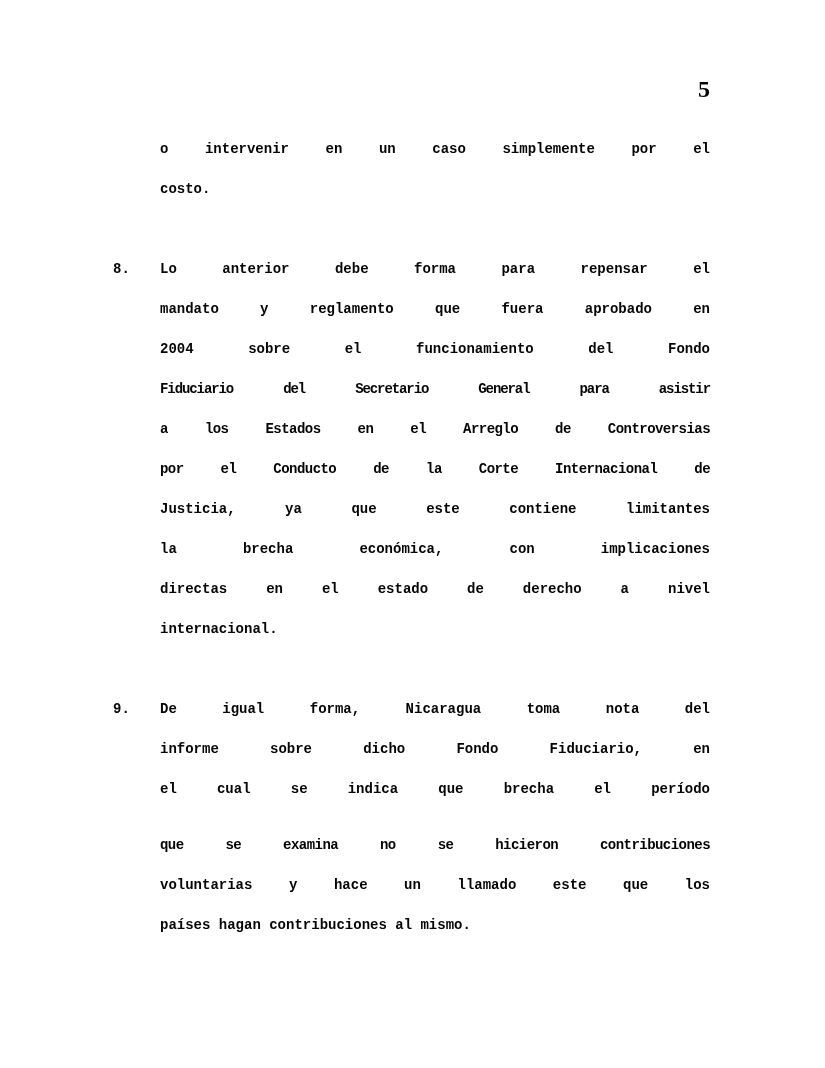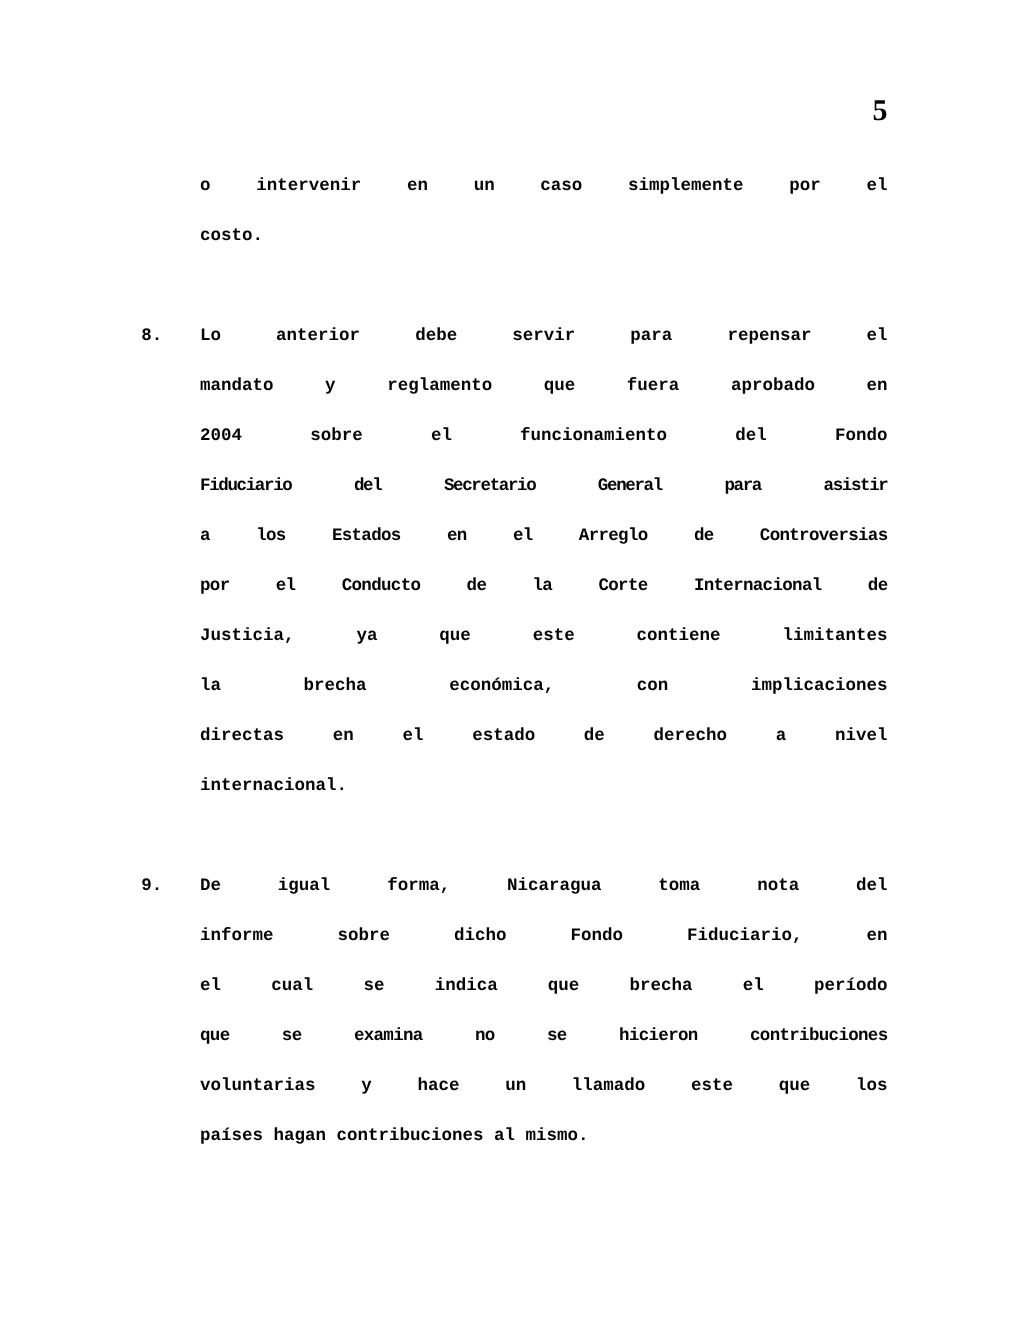--- a/index.html
+++ b/index.html
@@ -74,39 +74,39 @@
       <div class="para-num"></div>
       <div class="para-text">
         <div class="line" style="">o intervenir en un caso simplemente por el</div>
         <div class="line last" style="">costo.</div>
       </div>
     </div>
 
     <div class="para">
       <div class="para-num">8.</div>
       <div class="para-text">
-        <div class="line" style="">Lo anterior debe servir para repensar el</div>
+        <div class="line" style="">Lo anterior debe forma para repensar el</div>
         <div class="line" style="">mandato y reglamento que fuera aprobado en</div>
         <div class="line" style="">2004 sobre el funcionamiento del Fondo</div>
         <div class="line" style="letter-spacing: -1.08696px;">Fiduciario del Secretario General para asistir</div>
         <div class="line" style="letter-spacing: -0.545455px;">a los Estados en el Arreglo de Controversias</div>
         <div class="line" style="letter-spacing: -0.545455px;">por el Conducto de la Corte Internacional de</div>
         <div class="line" style="">Justicia, ya que este contiene limitantes</div>
         <div class="line" style="">la brecha económica, con implicaciones</div>
         <div class="line" style="">directas en el estado de derecho a nivel</div>
         <div class="line last" style="">internacional.</div>
       </div>
     </div>
 
     <div class="para">
       <div class="para-num">9.</div>
       <div class="para-text">
         <div class="line" style="">De igual forma, Nicaragua toma nota del</div>
         <div class="line" style="">informe sobre dicho Fondo Fiduciario, en</div>
         <div class="line" style="">el cual se indica que brecha el período</div>
-        <div class="line" style="letter-spacing: -0.545455px;">que se examina no se hicieron contribuciones</div>
+        <div class="line" style="letter-spacing: -0.545455px; margin-top: 16px;">que se examina no se hicieron contribuciones</div>
         <div class="line" style="">voluntarias y hace un llamado este que los</div>
         <div class="line last" style="">países hagan contribuciones al mismo.</div>
       </div>
     </div>
 
   </div>
 </div>
 
 </body></html>

